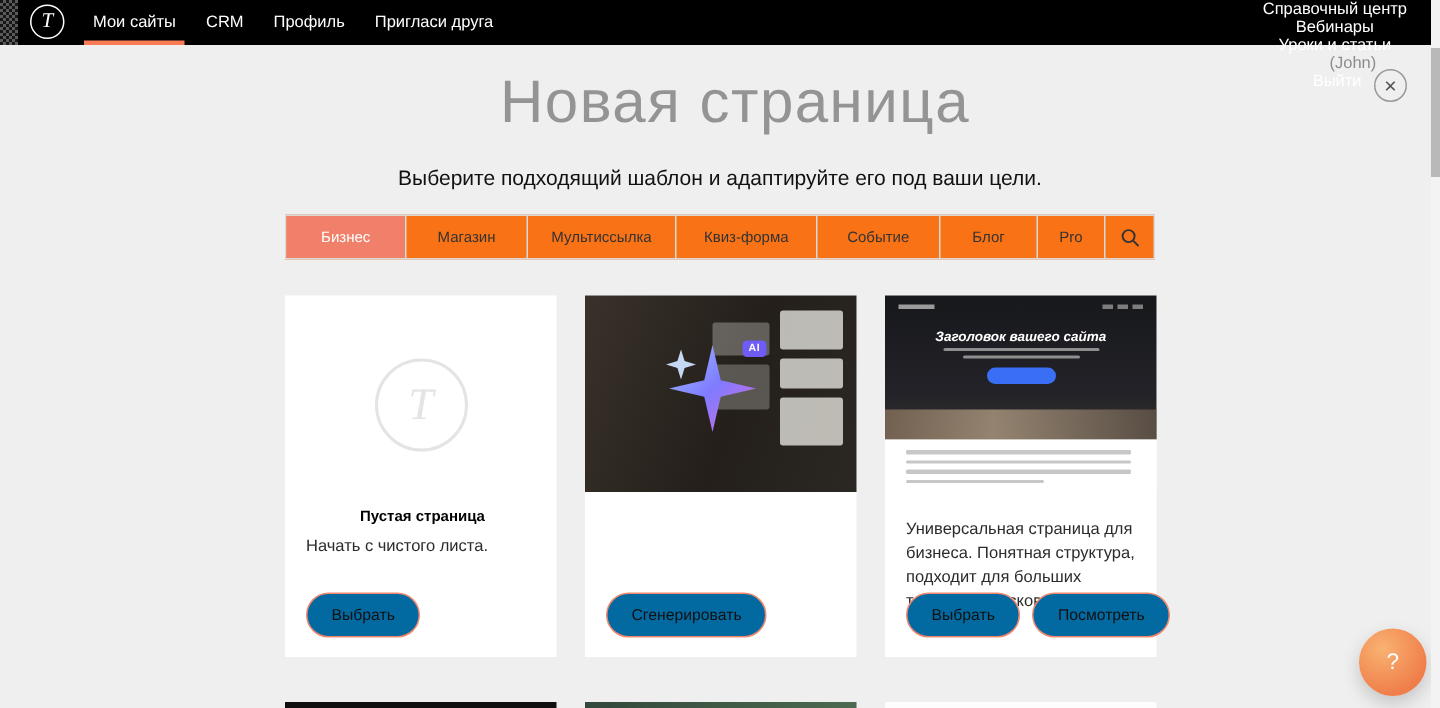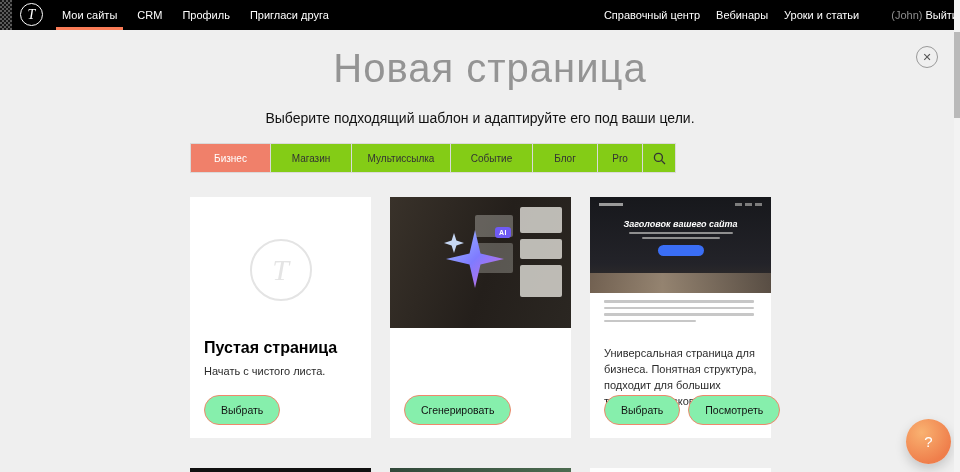--- a/index.html
+++ b/index.html
@@ -13,51 +13,51 @@
            background-image:linear-gradient(45deg,#5a5a5a 25%,transparent 25%,transparent 75%,#5a5a5a 75%),
                             linear-gradient(45deg,#5a5a5a 25%,transparent 25%,transparent 75%,#5a5a5a 75%);
            background-position:0 0,2px 2px;background-size:4px 4px;}
   .logo{width:21px;height:21px;border:1.4px solid #fff;border-radius:50%;margin:3px 9px 0 8px;
         color:#fff;font-family:"Liberation Serif",serif;font-style:italic;font-size:14px;
         display:flex;align-items:center;justify-content:center;flex:none;}
   .nav{display:flex;}
   .nav-item{color:#fff;font-size:11px;padding:0 10px;display:flex;align-items:center;
             position:relative;cursor:pointer;white-space:nowrap;}
   .nav-item.active::after{content:"";position:absolute;left:4px;right:4px;bottom:0;height:3px;background:#fa7c57;}
-  .topbar-right{margin-left:auto;display:flex;align-items:center;padding-right:2px;}
+  .topbar-right{margin-left:auto;display:flex;align-items:center;padding-right:14px;flex-direction:column;}
   .nav-item.right{padding:0 8px;}
   .user{color:#8d8d8d;font-size:11px;margin-left:24px;cursor:default;}
   .logout{color:#fff;font-size:11px;margin-left:3px;cursor:pointer;}
 
   
   .close-btn{position:absolute;left:916px;top:46px;width:22px;height:22px;border:1px solid #9a9a9a;
              border-radius:50%;background:transparent;display:flex;align-items:center;justify-content:center;
              color:#555;font-size:11px;cursor:pointer;padding:0;}
   .page-title{position:absolute;top:46px;left:10px;width:100%;text-align:center;font-size:40px;
               font-weight:300;color:#949494;letter-spacing:1px;}
   .page-subtitle{position:absolute;top:110px;left:0;width:100%;text-align:center;font-size:14px;color:#111;}
 
   
-  .tabs{position:absolute;left:190px;top:143px;height:30px;display:flex;background:#84cc16;
+  .tabs{position:absolute;left:190px;top:143px;height:30px;display:flex;background:#f97316;
         border:1px solid #dadada;box-sizing:border-box;text-align:center;}
   .tab{display:flex;align-items:center;justify-content:center;font-size:10px;color:#333;
        border-left:1px solid #dadada;cursor:pointer;box-sizing:border-box;}
   .tab:first-child{border-left:none;}
   .tab.active{background:#f0806a;color:#fff;}
   .t-business{width:79px;} .t-shop{width:81px;} .t-multilink{width:99px;} .t-quiz{width:94px;}
   .t-event{width:82px;} .t-blog{width:65px;} .t-pro{width:45px;} .t-search{width:33px;}
 
   
   .card{position:absolute;top:197px;width:181px;height:241px;background:#fff;}
   .card-1{left:190px;} .card-2{left:390px;} .card-3{left:590px;}
   .card-info{position:absolute;left:14px;right:10px;top:142px;}
-  .card-title{font-size:16px;font-weight:bold;color:#000;}
+  .card-title{font-size:10px;font-weight:bold;color:#000;margin-left:36px;}
   .card-desc{margin-top:7px;font-size:11px;line-height:1.45;color:#2b2b2b;}
   .card-buttons{position:absolute;left:14px;bottom:13px;display:flex;gap:8px;}
-  .pill-btn{border:1px solid #f0876c;border-radius:16px;background:#86efac;color:#111;
+  .pill-btn{border:1px solid #f0876c;border-radius:16px;background:#0369a1;color:#111;
             font-size:10.5px;padding:8px 16px;cursor:pointer;font-family:inherit;white-space:nowrap;}
 
   
   .watermark{position:absolute;left:50%;top:42px;transform:translateX(-50%);width:58px;height:58px;
              border:2px solid #e4e4e4;border-radius:50%;display:flex;align-items:center;justify-content:center;}
   .watermark span{font-family:"Liberation Serif",serif;font-style:italic;font-size:30px;color:#e4e4e4;}
 
   
   .ai-img{position:absolute;top:0;left:0;width:181px;height:131px;overflow:hidden;
           background:linear-gradient(110deg,#39322a 0%,#241f1b 55%,#2b2722 100%);}
@@ -127,20 +127,21 @@
     <span>✕</span>
   </button>
 
   <div class="page-title">Новая страница</div>
   <div class="page-subtitle">Выберите подходящий шаблон и адаптируйте его под ваши цели.</div>
 
   <div class="tabs">
     <div class="tab active t-business">Бизнес</div>
     <div class="tab t-shop">Магазин</div>
     <div class="tab t-multilink">Мультиссылка</div>
+    <div class="tab t-quiz">Квиз-форма</div>
     <div class="tab t-event">Событие</div>
     <div class="tab t-blog">Блог</div>
     <div class="tab t-pro">Pro</div>
     <div class="tab t-search">
       <svg width="13" height="13" viewBox="0 0 13 13">
         <circle cx="5.4" cy="5.4" r="4" fill="none" stroke="#333" stroke-width="1.3"></circle>
         <line x1="8.4" y1="8.4" x2="12" y2="12" stroke="#333" stroke-width="1.3"></line>
       </svg>
     </div>
   </div>

